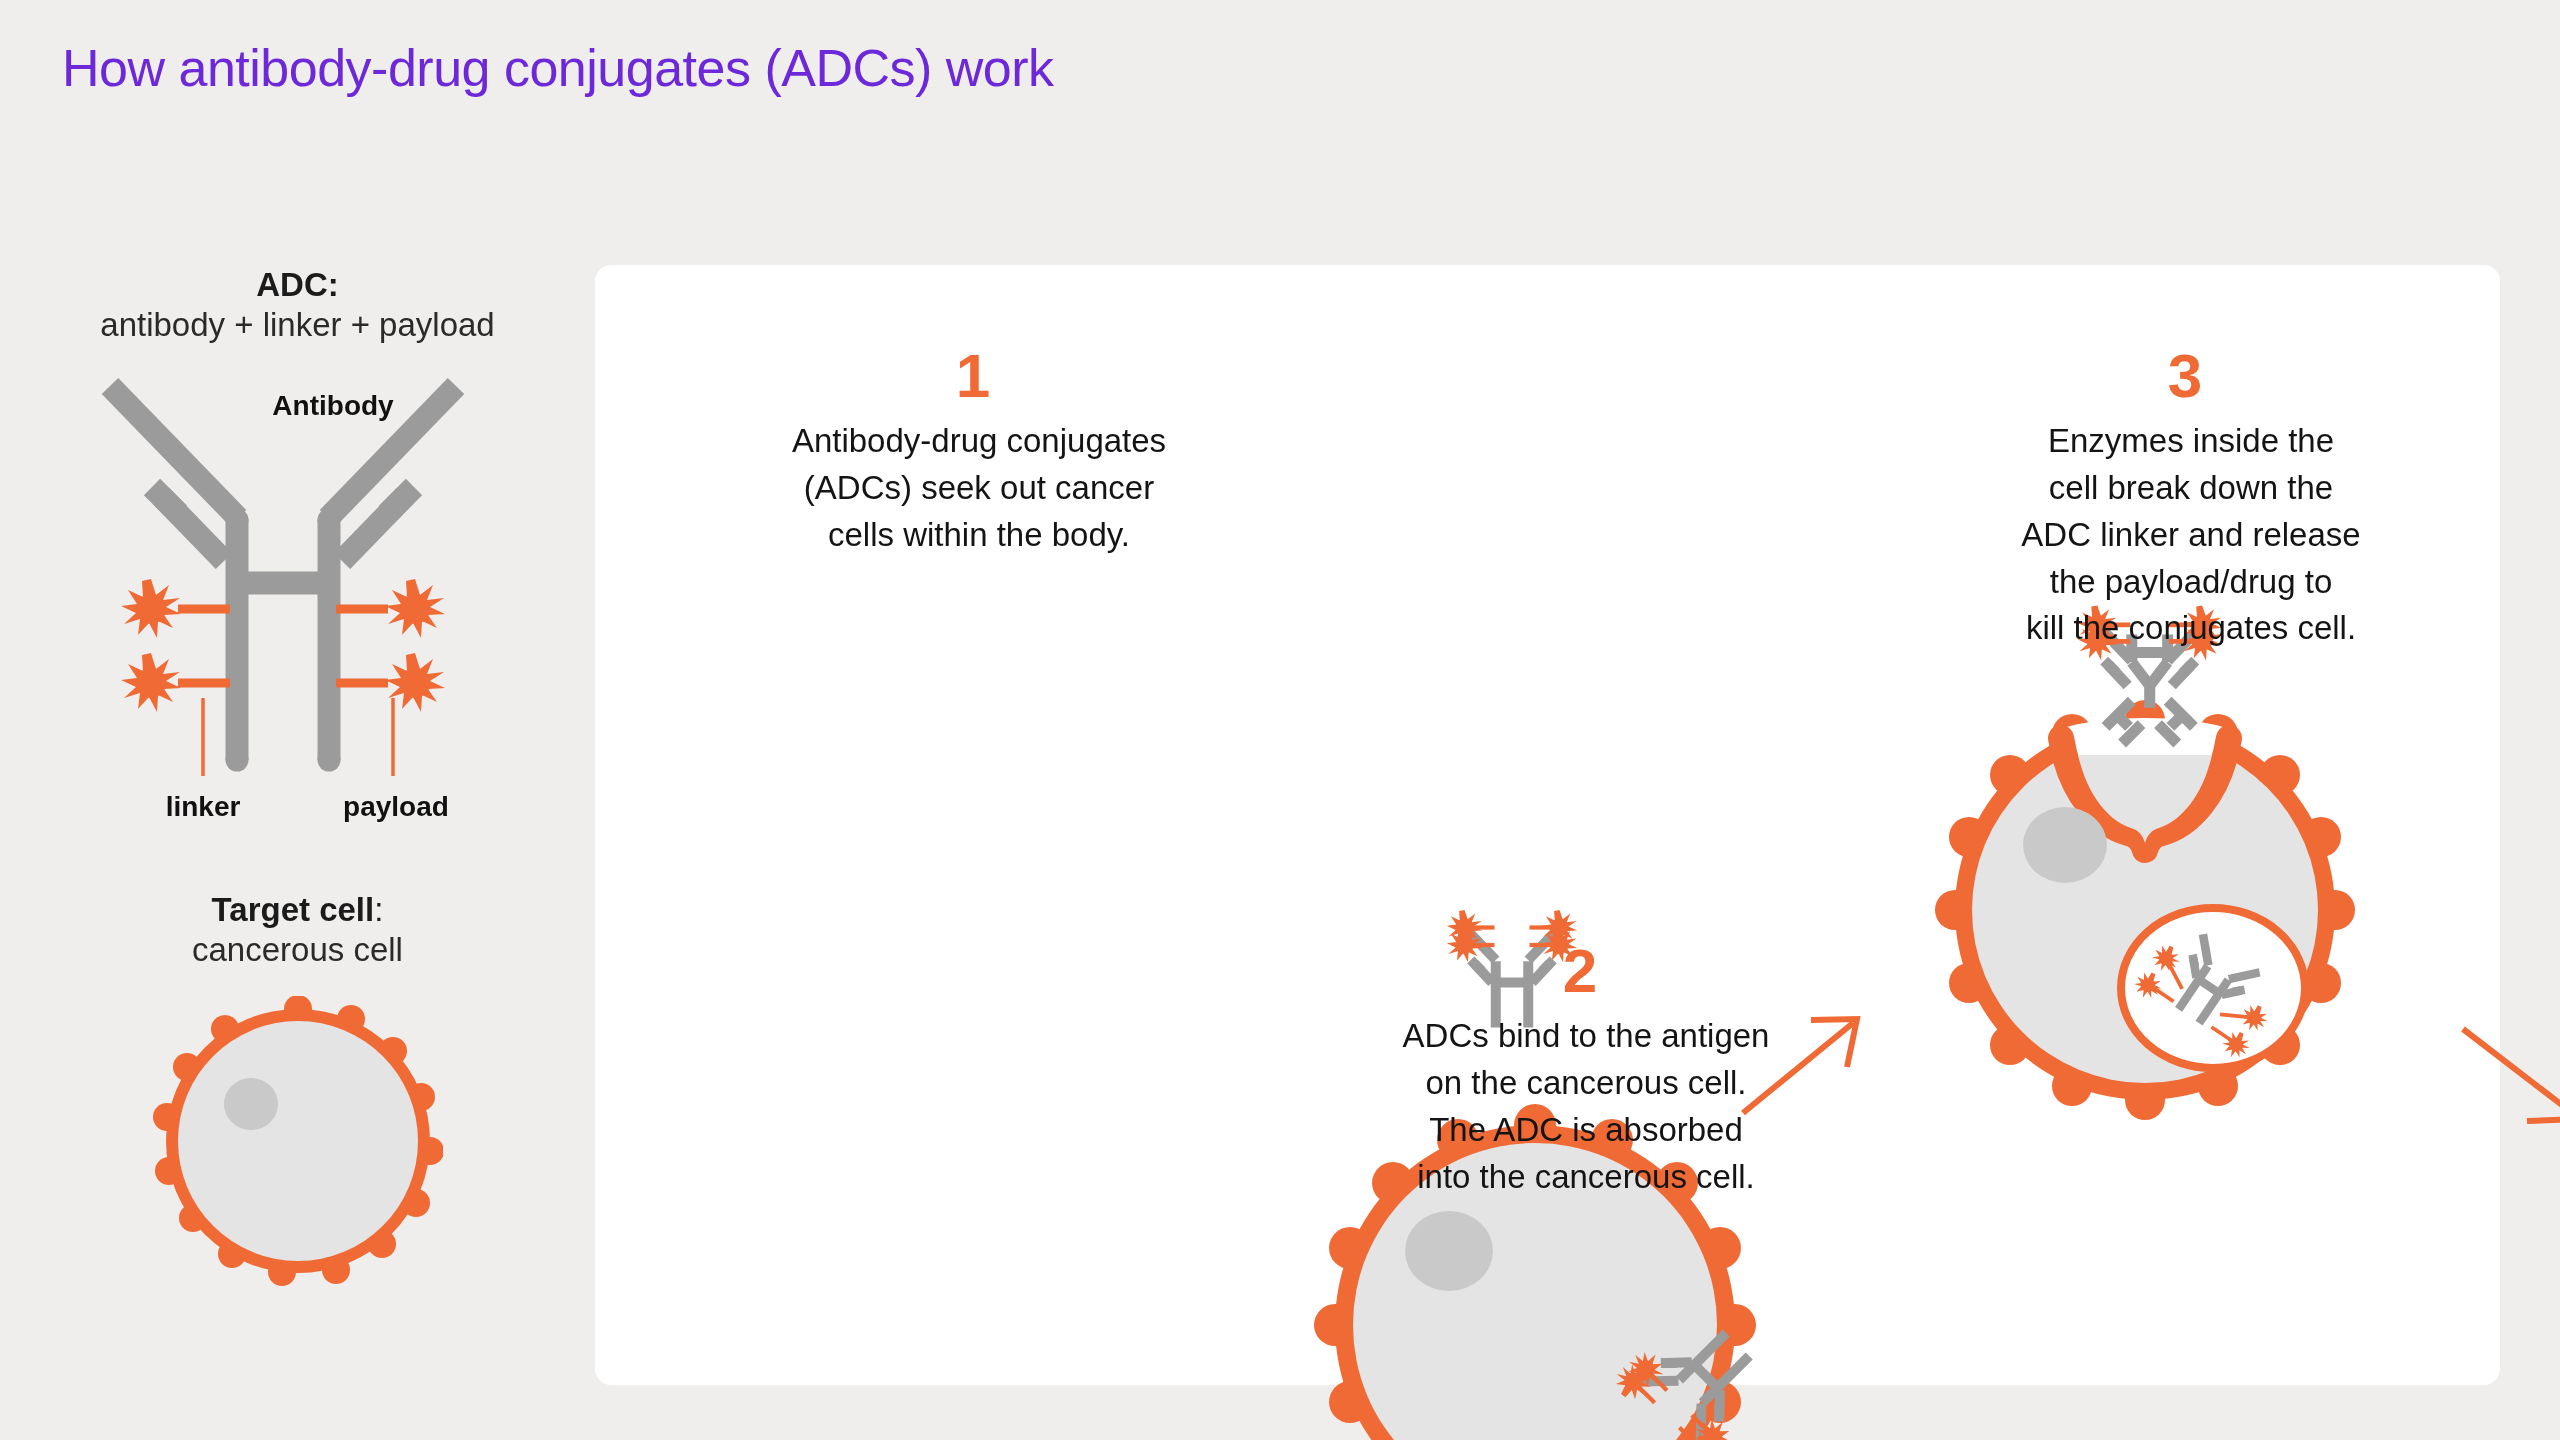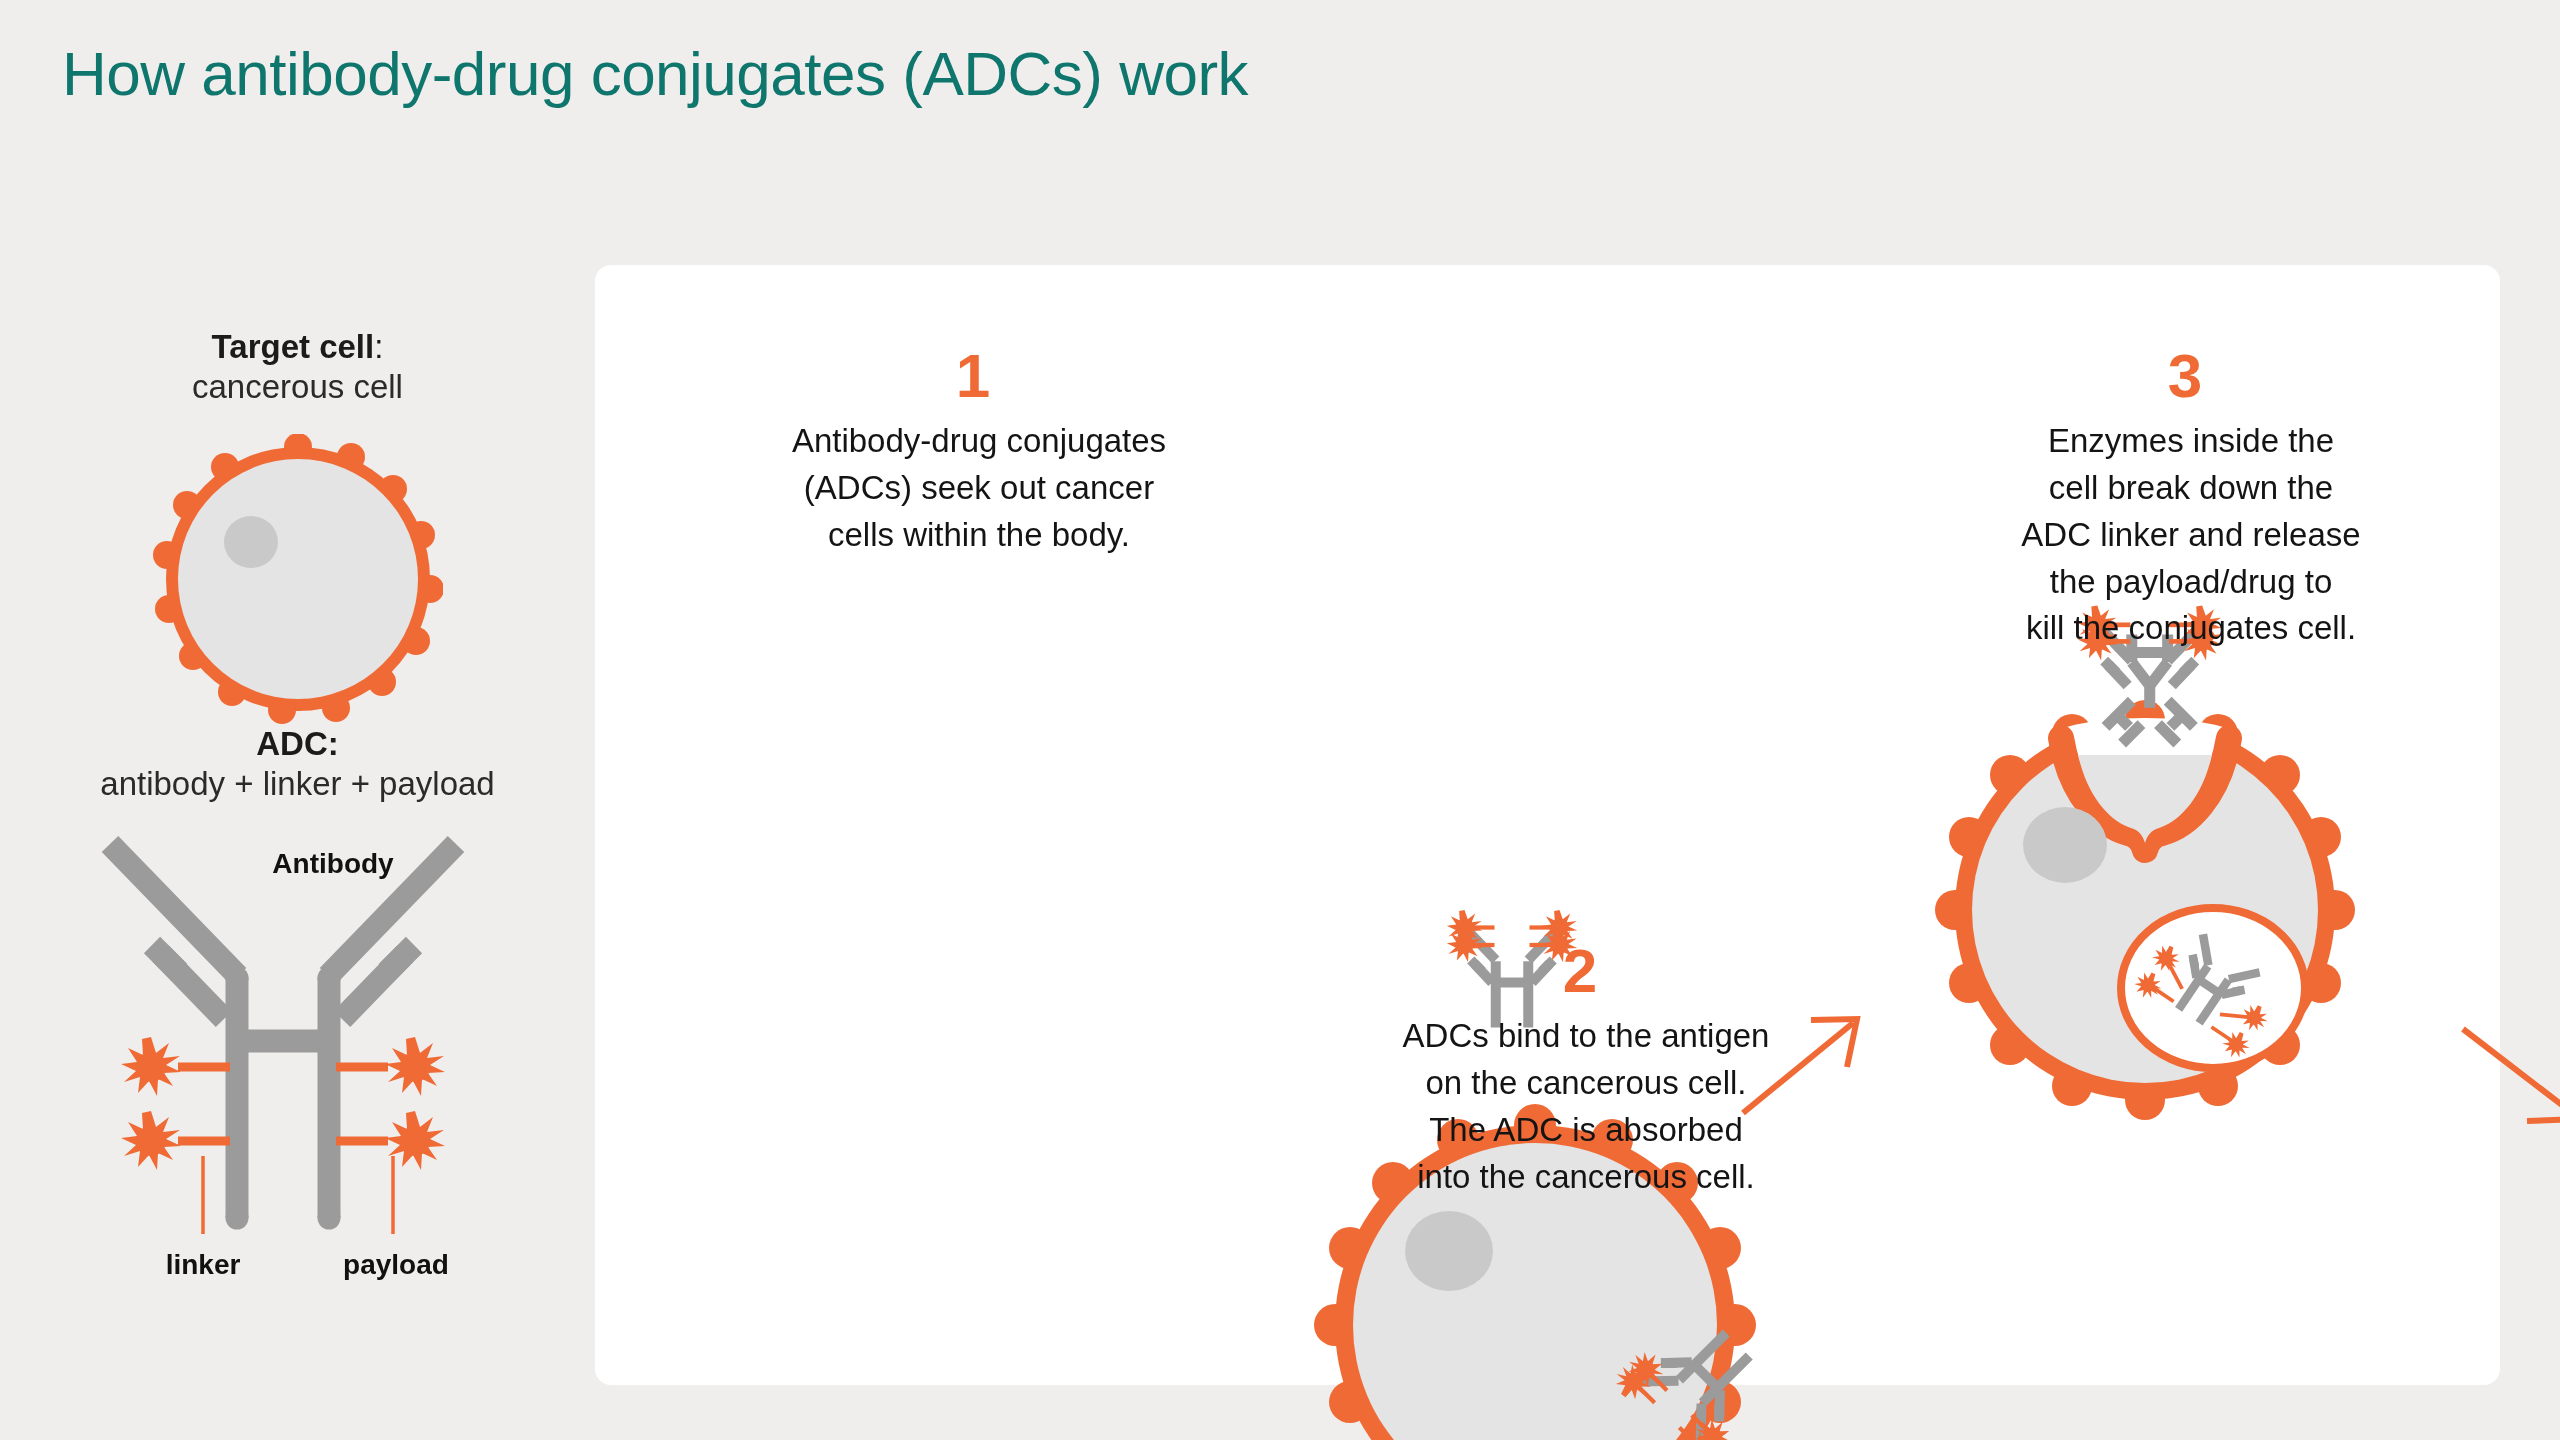--- a/index.html
+++ b/index.html
@@ -7,24 +7,24 @@
     width:2560px;height:1440px;
     background:#EFEEEC;
     font-family:"Liberation Sans","DejaVu Sans",sans-serif;
     overflow:hidden;
     position:relative;
     color:#111111;
   }
   #page-title{
     position:absolute;
     left:62px; top:38px;
-    font-size:62px;
+    font-size:52px;
     font-weight:400;
     letter-spacing:-0.5px;
-    color:#0f766e;
+    color:#6d28d9;
     white-space:nowrap;
   }
 
   
   #legend{
     position:absolute;
     left:0px; top:265px;
     width:595px;
   }
   .legend-block{ text-align:center; }
@@ -84,20 +84,80 @@
   #art3{ left:1930px; top:745px; }
   #arrow1{ left:1140px; top:740px; }
   #arrow2{ left:1860px; top:750px; }
 </style>
 </head>
 <body>
 
 <div id="page-title">How antibody-drug conjugates (ADCs) work</div>
 
 <div id="legend">
+
+  <div class="legend-block">
+    <div class="legend-heading">
+      <b>ADC:</b>
+    </div>
+    <div class="legend-sub">antibody + linker + payload</div>
+
+    <svg class="fig" width="500" height="460" viewBox="0 0 500 460" style="margin-top:22px;">
+      <defs>
+        <g id="spike-big">
+          <path fill="#F06A35" d="M0,-30 L5,-14 L18,-24 L12,-9 L29,-11 L15,-2 L30,5 L13,6 L22,19 L7,12 L6,29 L-2,14 L-13,26 L-11,10 L-27,15 L-15,4 L-30,-3 L-14,-5 L-23,-19 L-8,-12 L-9,-28 Z"></path>
+          <circle r="15" fill="#F06A35"></circle>
+        </g>
+      </defs>
+
+      <text x="285" y="47" font-family="Liberation Sans, sans-serif" font-size="28" font-weight="700" fill="#111" text-anchor="middle">Antibody</text>
+
+      <g stroke="#9B9B9B" fill="none" stroke-linecap="butt">
+
+        <path d="M190,150 L62,18" stroke-width="23"></path>
+
+        <path d="M176,193 L113,128" stroke-width="23"></path>
+
+        <path d="M104,119 L131,146" stroke-width="23"></path>
+
+        <path d="M280,150 L408,18" stroke-width="23"></path>
+        <path d="M294,193 L357,128" stroke-width="23"></path>
+        <path d="M366,119 L339,146" stroke-width="23"></path>
+
+        <path d="M189,151 L189,392" stroke-width="23"></path>
+        <path d="M281,151 L281,392" stroke-width="23"></path>
+
+        <path d="M189,215 L281,215" stroke-width="23"></path>
+      </g>
+
+      <g fill="#9B9B9B">
+        <circle cx="189" cy="152" r="11.5"></circle>
+        <circle cx="281" cy="152" r="11.5"></circle>
+        <circle cx="189" cy="392" r="11.5"></circle>
+        <circle cx="281" cy="392" r="11.5"></circle>
+      </g>
+
+      <g>
+        <line x1="130" y1="241" x2="182" y2="241" stroke="#F06A35" stroke-width="9"></line>
+        <line x1="130" y1="315" x2="182" y2="315" stroke="#F06A35" stroke-width="9"></line>
+        <line x1="288" y1="241" x2="340" y2="241" stroke="#F06A35" stroke-width="9"></line>
+        <line x1="288" y1="315" x2="340" y2="315" stroke="#F06A35" stroke-width="9"></line>
+        <use href="#spike-big" x="103" y="241"></use>
+        <use href="#spike-big" x="103" y="315"></use>
+        <use href="#spike-big" x="367" y="241"></use>
+        <use href="#spike-big" x="367" y="315"></use>
+      </g>
+
+      <line x1="155" y1="330" x2="155" y2="408" stroke="#F06A35" stroke-width="3.5"></line>
+      <line x1="345" y1="330" x2="345" y2="408" stroke="#F06A35" stroke-width="3.5"></line>
+
+      <text x="155" y="448" font-family="Liberation Sans, sans-serif" font-size="28" font-weight="700" fill="#111" text-anchor="middle">linker</text>
+      <text x="348" y="448" font-family="Liberation Sans, sans-serif" font-size="28" font-weight="700" fill="#111" text-anchor="middle">payload</text>
+    </svg>
+  </div>
 
   <div class="legend-block" style="margin-top:62px;">
     <div class="legend-heading">
       <b>Target cell</b><span>:</span>
     </div>
     <div class="legend-sub">cancerous cell</div>
 
     <svg class="fig" width="290" height="290" viewBox="0 0 290 290" style="margin-top:26px;">
       <g>
 
@@ -119,80 +179,20 @@
             <circle cx="14" cy="121" r="14"></circle>
               <circle cx="34" cy="71" r="14"></circle>
             <circle cx="72" cy="33" r="14"></circle>
           </g>
         </g>
         <circle cx="145" cy="145" r="120" fill="#E4E4E4"></circle>
       </g>
       <ellipse cx="98" cy="108" rx="27" ry="26" fill="#C9C9C9"></ellipse>
     </svg>
   </div>
-
-  <div class="legend-block">
-    <div class="legend-heading">
-      <b>ADC:</b>
-    </div>
-    <div class="legend-sub">antibody + linker + payload</div>
-
-    <svg class="fig" width="500" height="460" viewBox="0 0 500 460" style="margin-top:22px;">
-      <defs>
-        <g id="spike-big">
-          <path fill="#F06A35" d="M0,-30 L5,-14 L18,-24 L12,-9 L29,-11 L15,-2 L30,5 L13,6 L22,19 L7,12 L6,29 L-2,14 L-13,26 L-11,10 L-27,15 L-15,4 L-30,-3 L-14,-5 L-23,-19 L-8,-12 L-9,-28 Z"></path>
-          <circle r="15" fill="#F06A35"></circle>
-        </g>
-      </defs>
-
-      <text x="285" y="47" font-family="Liberation Sans, sans-serif" font-size="28" font-weight="700" fill="#111" text-anchor="middle">Antibody</text>
-
-      <g stroke="#9B9B9B" fill="none" stroke-linecap="butt">
-
-        <path d="M190,150 L62,18" stroke-width="23"></path>
-
-        <path d="M176,193 L113,128" stroke-width="23"></path>
-
-        <path d="M104,119 L131,146" stroke-width="23"></path>
-
-        <path d="M280,150 L408,18" stroke-width="23"></path>
-        <path d="M294,193 L357,128" stroke-width="23"></path>
-        <path d="M366,119 L339,146" stroke-width="23"></path>
-
-        <path d="M189,151 L189,392" stroke-width="23"></path>
-        <path d="M281,151 L281,392" stroke-width="23"></path>
-
-        <path d="M189,215 L281,215" stroke-width="23"></path>
-      </g>
-
-      <g fill="#9B9B9B">
-        <circle cx="189" cy="152" r="11.5"></circle>
-        <circle cx="281" cy="152" r="11.5"></circle>
-        <circle cx="189" cy="392" r="11.5"></circle>
-        <circle cx="281" cy="392" r="11.5"></circle>
-      </g>
-
-      <g>
-        <line x1="130" y1="241" x2="182" y2="241" stroke="#F06A35" stroke-width="9"></line>
-        <line x1="130" y1="315" x2="182" y2="315" stroke="#F06A35" stroke-width="9"></line>
-        <line x1="288" y1="241" x2="340" y2="241" stroke="#F06A35" stroke-width="9"></line>
-        <line x1="288" y1="315" x2="340" y2="315" stroke="#F06A35" stroke-width="9"></line>
-        <use href="#spike-big" x="103" y="241"></use>
-        <use href="#spike-big" x="103" y="315"></use>
-        <use href="#spike-big" x="367" y="241"></use>
-        <use href="#spike-big" x="367" y="315"></use>
-      </g>
-
-      <line x1="155" y1="330" x2="155" y2="408" stroke="#F06A35" stroke-width="3.5"></line>
-      <line x1="345" y1="330" x2="345" y2="408" stroke="#F06A35" stroke-width="3.5"></line>
-
-      <text x="155" y="448" font-family="Liberation Sans, sans-serif" font-size="28" font-weight="700" fill="#111" text-anchor="middle">linker</text>
-      <text x="348" y="448" font-family="Liberation Sans, sans-serif" font-size="28" font-weight="700" fill="#111" text-anchor="middle">payload</text>
-    </svg>
-  </div>
 </div>
 
 <div id="panel">
 
   <div class="step" id="step1">
     <div class="step-num">1</div>
     <div class="step-text" style="top:78px;">Antibody-drug conjugates
 (ADCs) seek out cancer
 cells within the body.</div>
   </div>

